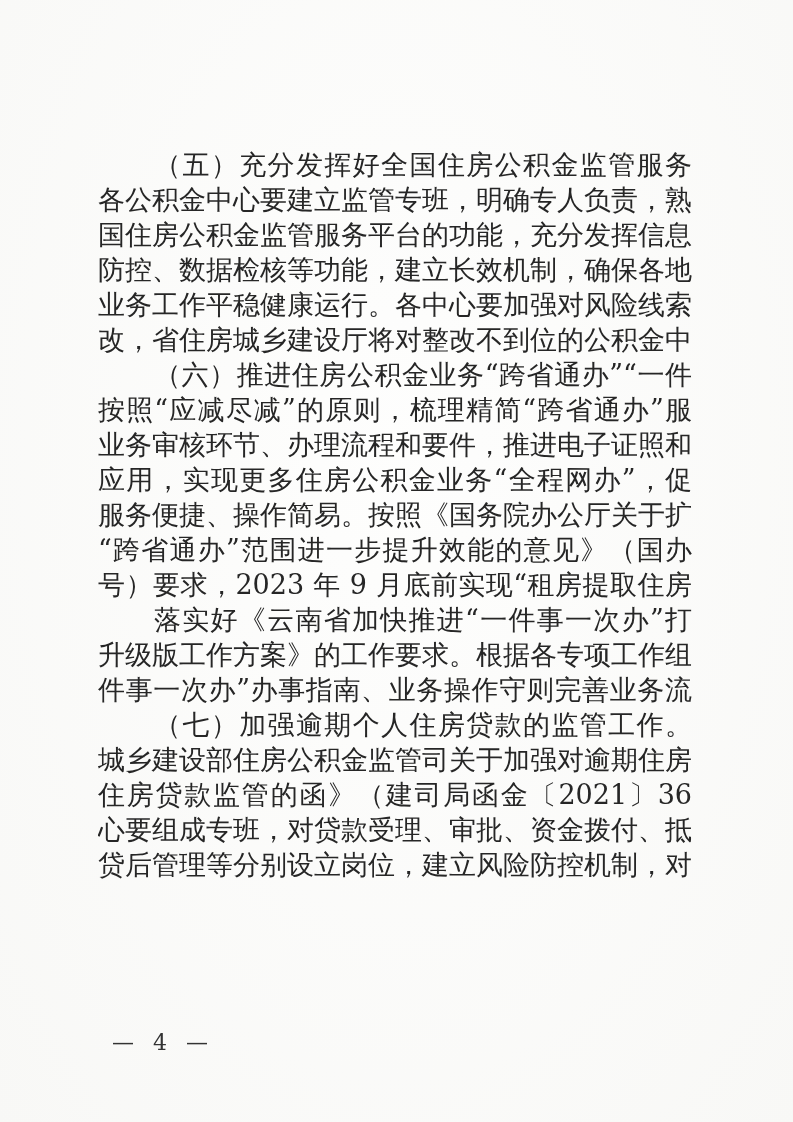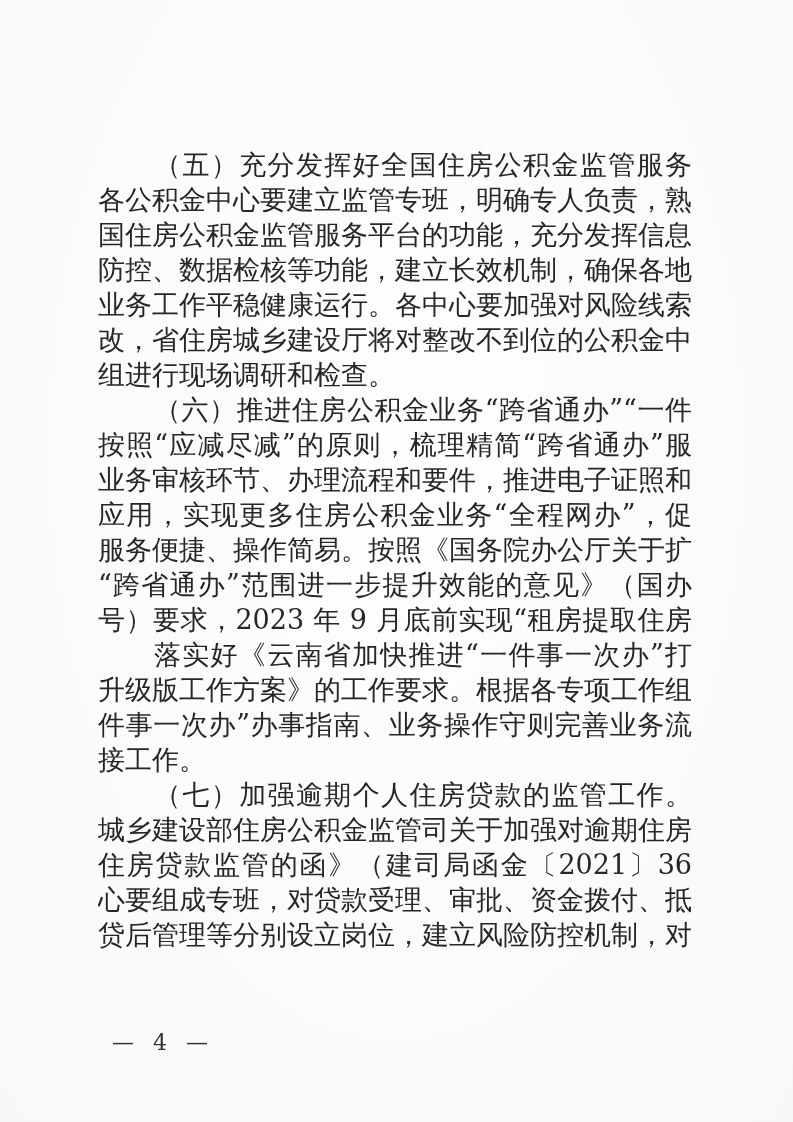--- a/index.html
+++ b/index.html
@@ -61,32 +61,30 @@
 <body>
 
 <div class="page">
   <div class="text-block">
     <div class="line line-indent">（五）充分发挥好全国住房公积金监管服务平台的作用。</div>
     <div class="line">各公积金中心要建立监管专班，明确专人负责，熟悉和掌握全</div>
     <div class="line">国住房公积金监管服务平台的功能，充分发挥信息共享、风险</div>
     <div class="line">防控、数据检核等功能，建立长效机制，确保各地住房公积金</div>
     <div class="line">业务工作平稳健康运行。各中心要加强对风险线索的排查及整</div>
     <div class="line">改，省住房城乡建设厅将对整改不到位的公积金中心安排工作</div>
-    <div class="line line-end">组进行现场调研和检查。</div>
     <div class="line line-indent">（六）推进住房公积金业务“跨省通办”“一件事一次办”。</div>
     <div class="line">按照“应减尽减”的原则，梳理精简“跨省通办”服务事项的</div>
     <div class="line">业务审核环节、办理流程和要件，推进电子证照和电子印章的</div>
     <div class="line">应用，实现更多住房公积金业务“全程网办”，促进“跨省通办”</div>
     <div class="line">服务便捷、操作简易。按照《国务院办公厅关于扩大政务服务</div>
     <div class="line">“跨省通办”范围进一步提升效能的意见》（国办发〔2022〕34</div>
     <div class="line">号）要求，2023 年 9 月底前实现“租房提取住房公积金”和“提</div>
     <div class="line line-indent">落实好《云南省加快推进“一件事一次办”打造政务服务</div>
     <div class="line">升级版工作方案》的工作要求。根据各专项工作组印发的“一</div>
     <div class="line">件事一次办”办事指南、业务操作守则完善业务流程和系统对</div>
-    <div class="line line-end">接工作。</div>
     <div class="line line-indent">（七）加强逾期个人住房贷款的监管工作。根据《住房和</div>
     <div class="line">城乡建设部住房公积金监管司关于加强对逾期住房公积金个人</div>
     <div class="line">住房贷款监管的函》（建司局函金〔2021〕36 号）的要求，各中</div>
     <div class="line">心要组成专班，对贷款受理、审批、资金拨付、抵押物管理和</div>
     <div class="line">贷后管理等分别设立岗位，建立风险防控机制，对逾期贷款进</div>
   </div>
   <div class="footer">— 4 —</div>
 </div>
 
 </body></html>

